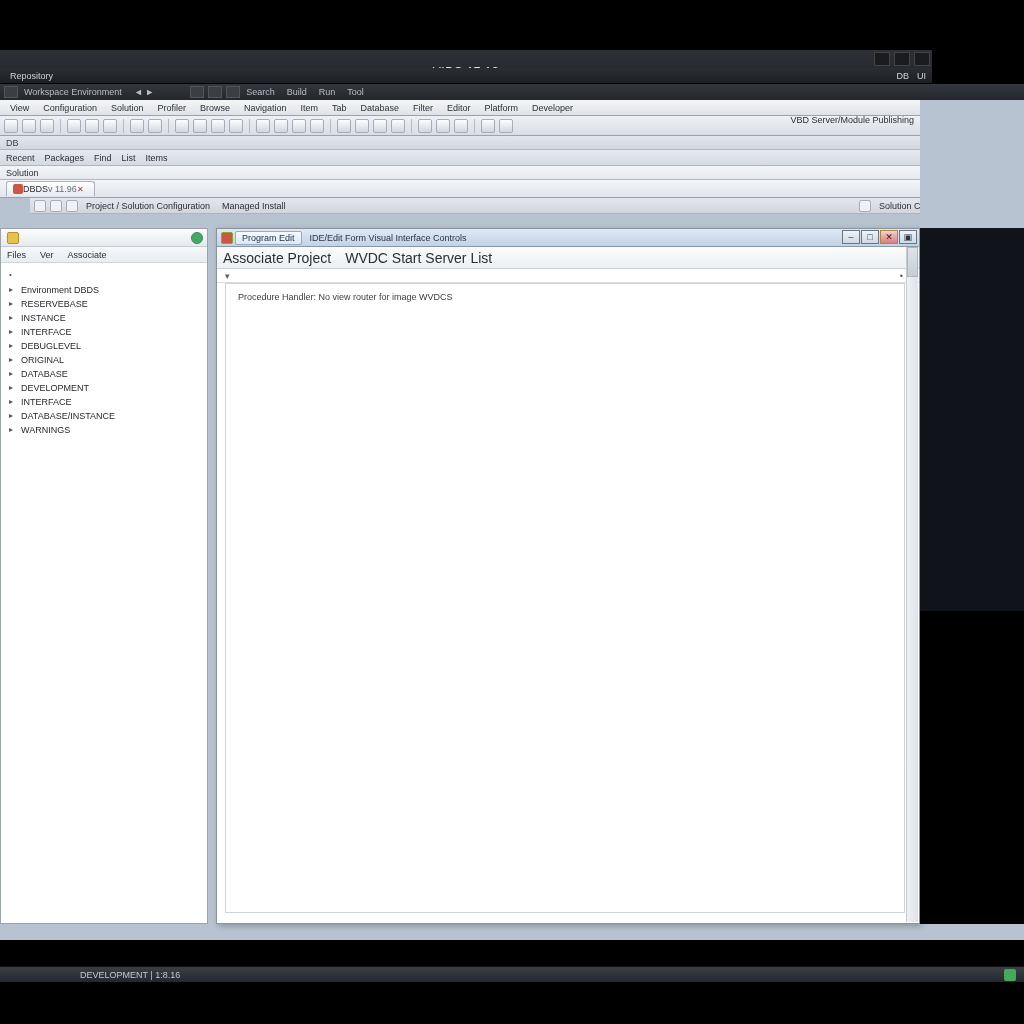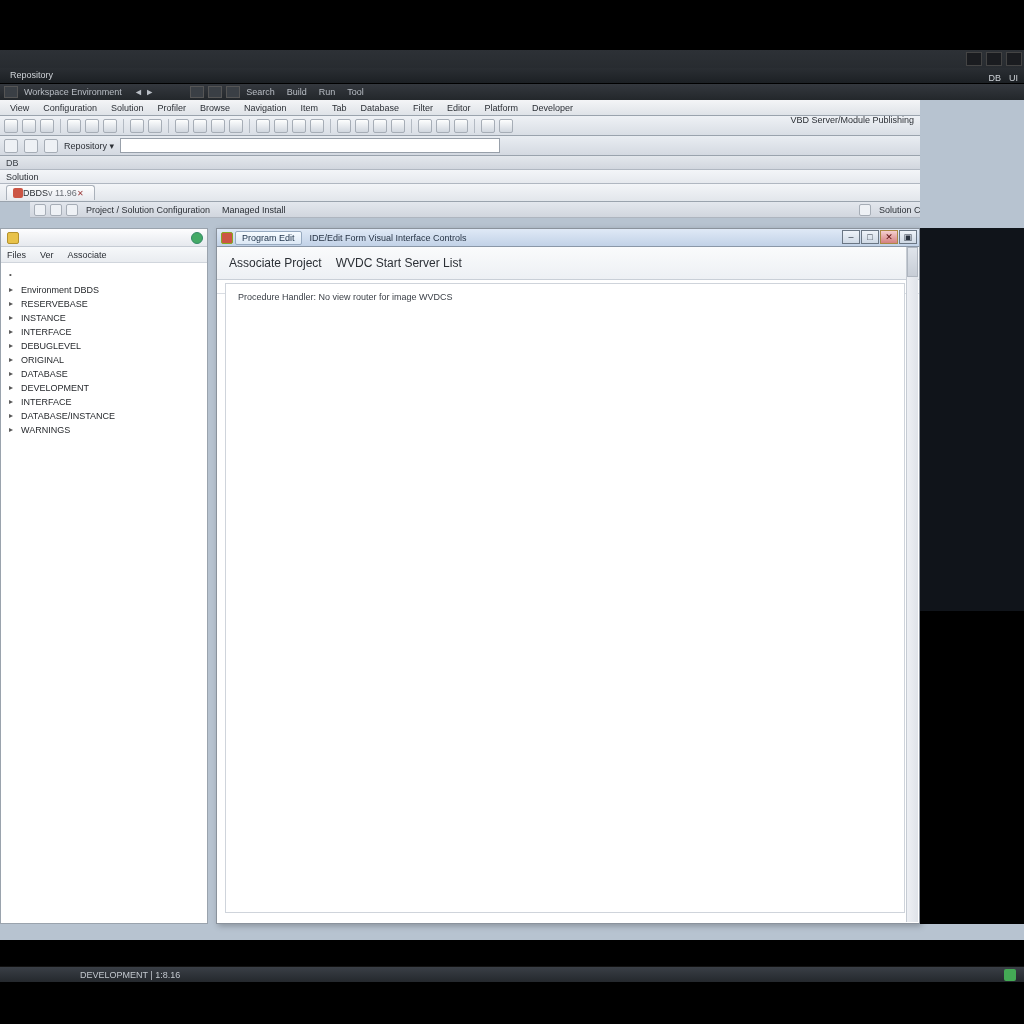--- a/index.html
+++ b/index.html
@@ -1,17 +1,17 @@
 <!DOCTYPE html>
 <html><head>
 <meta charset="utf-8">
 <style>
   * { box-sizing: border-box; margin: 0; padding: 0; font-family: Tahoma, Arial, sans-serif; }
   body { background:#000; width:1024px; height:1024px; overflow:hidden; position:relative; }
-  .topbar { position:absolute; left:0; top:50px; width:1024px; height:45px; background:linear-gradient(#2d3136,#1f2327); border-bottom:1px solid #000; display:flex; align-items:flex-end; }
+  .topbar { position:absolute; left:0; top:50px; width:932px; height:45px; background:linear-gradient(#2d3136,#1f2327); border-bottom:1px solid #000; display:flex; align-items:center; }
   .topbar .tabsec { display:flex; align-items:center; height:100%; }
   .topbar .tab { font-size:10px; color:#cfd3d8; padding:3px 10px; }
   .winlabel { position:absolute; left:50%; transform:translateX(-50%); color:#e5e8ec; font-size:12px; letter-spacing:.5px; }
   .wincontrols { position:absolute; right:2px; top:2px; display:flex; gap:4px; }
   .wincontrols .wc { width:16px; height:14px; background:#1a1c20; border:1px solid #444; } 
   .secondrow { position:absolute; left:0; top:84px; width:1024px; height:16px; background:linear-gradient(#34383e,#23272b); display:flex; align-items:center; }
   .secondrow .mini { font-size:9px; color:#b9bec5; padding:0 6px; }
   .secondrow .iconbox { width:14px; height:12px; background:#3a3f45; margin-left:4px; border:1px solid #555; }
   .hostapp { position:absolute; left:0; top:100px; width:1024px; height:840px; background:#b7c3d0; }
   
@@ -52,21 +52,21 @@
   .col-left .treenode.noic::before { content:"•"; top:1px; }
 
   .content-right { position:absolute; left:216px; top:108px; width:704px; bottom:16px; background:#fff; border:1px solid #8a929c; box-shadow:2px 2px 6px rgba(0,0,0,.25); }
   .content-right .titlebar { height:18px; background:linear-gradient(#dfe9f6,#c2d2e7); border-bottom:1px solid #8a97a7; position:relative; display:flex; align-items:center; padding-left:4px; gap:2px; }
   .content-right .titlebar .ticon { width:12px; height:12px; background:#c54; border:1px solid #8a2; border-radius:2px; }
   .content-right .titlebar .ttab { font-size:9px; background:linear-gradient(#f6fbff,#dce8f5); border:1px solid #97aac0; border-radius:2px; padding:1px 6px; color:#22364c; }
   .content-right .titlebar .ttxt { font-size:9px; color:#273445; margin-left:6px; }
   .content-right .titlebar .wctrls { position:absolute; right:2px; top:1px; display:flex; gap:1px; }
   .content-right .titlebar .wctrls .w { width:18px; height:14px; border:1px solid #6a7684; background:linear-gradient(#eef3f9,#cfd9e5); font-size:9px; text-align:center; line-height:12px; color:#2a3340; }
   .content-right .titlebar .wctrls .w.cls { background:linear-gradient(#f4cfcf,#d58080); border-color:#a84; color:#5a1010; }
-  .content-right .subtitle { height:33px; background:linear-gradient(#fafbfc,#edf0f4); border-bottom:1px solid #c9cfd7; display:flex; align-items:center; font-size:12px; color:#2b2f35; padding-left:12px; gap:14px; }
+  .content-right .subtitle { height:22px; background:linear-gradient(#fafbfc,#edf0f4); border-bottom:1px solid #c9cfd7; display:flex; align-items:center; font-size:14px; color:#2b2f35; padding-left:6px; gap:14px; }
   .content-right .crumb { height:14px; background:#fff; border-bottom:1px solid #d9dde3; font-size:9px; color:#5a6068; padding-left:8px; display:flex; align-items:center; position:relative; }
   .content-right .doc { position:absolute; left:8px; right:14px; top:54px; bottom:10px; background:#fff; border:1px solid #cfd4db; }
   .content-right .doc .docline { font-size:9px; color:#3a3f46; padding:8px 12px; }
   .content-right .vscroll { position:absolute; right:1px; top:18px; bottom:1px; width:12px; background:linear-gradient(to right,#eef0f4,#dfe3e9); border-left:1px solid #c5cbd3; }
   .content-right .vscroll .thumb { position:absolute; top:0; left:0; right:0; height:30px; background:linear-gradient(#dfe4eb,#c7cdd6); border:1px solid #aeb5bf; }
   .taskbar { position:absolute; left:0; bottom:42px; width:1024px; height:16px; background:linear-gradient(#3a3f46,#24282d); border-top:1px solid #111; display:flex; align-items:center; }
   .taskbar .taskitem { font-size:9px; color:#c3c8cf; margin-left:80px; }
   .taskbar .trayicon { position:absolute; right:8px; top:2px; width:12px; height:12px; background:#4a5; border-radius:2px; }
 
   
@@ -158,32 +158,32 @@
       <div class="tb"></div>
       <div class="tbsep"></div>
       <div class="tb"></div>
       <div class="tb"></div>
       <div class="tb"></div>
       <div class="tbsep"></div>
       <div class="tb"></div>
       <div class="tb"></div>
     </div>
 
-    <div class="addrrow">
-      <div class="ab"></div>
-      <div class="ab"></div>
-      <div class="ab"></div>
-      <span style="font-size:9px;color:#2b2f35;">Repository ▾</span>
-      <input class="addr" value="" style="">
-    </div>
 
     <div class="strip">
       <span>DB</span>
     </div>
 
+    <div class="strip2">
+      <span>Recent</span>
+      <span>Packages</span>
+      <span>Find</span>
+      <span>List</span>
+      <span>Items</span>
+    </div>
 
     <div class="lblrow">
       <span>Solution</span>
     </div>
 
     <div class="doctabs">
       <div class="dtab">
         <span class="dicon"></span>
         <span>DBDS</span>
         <span style="color:#6a6f76;">v 11.96</span>

